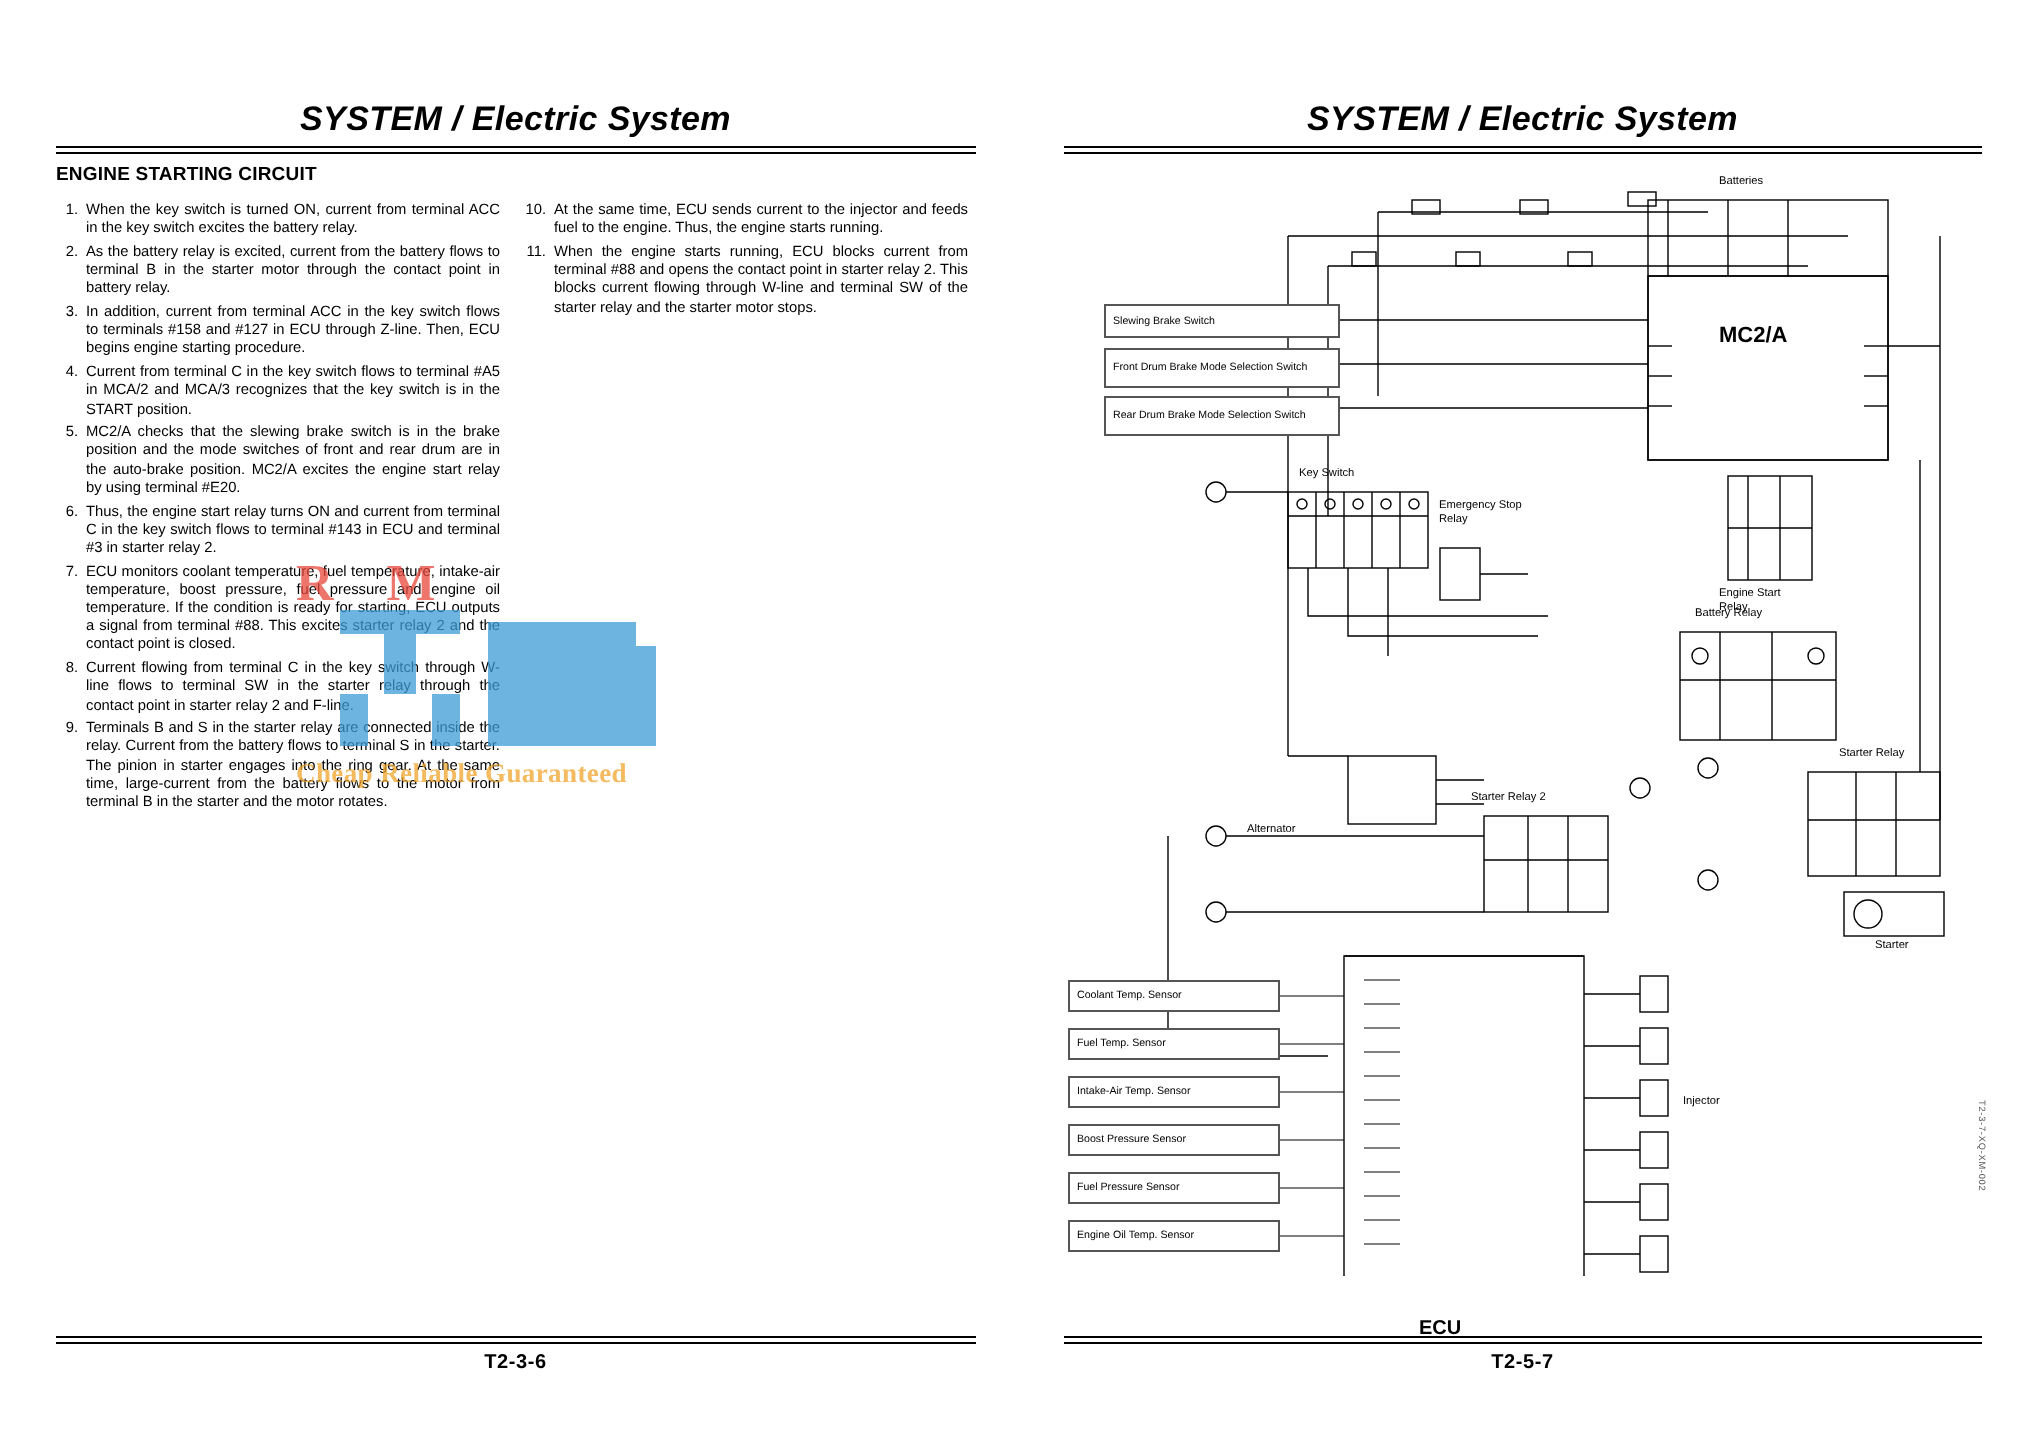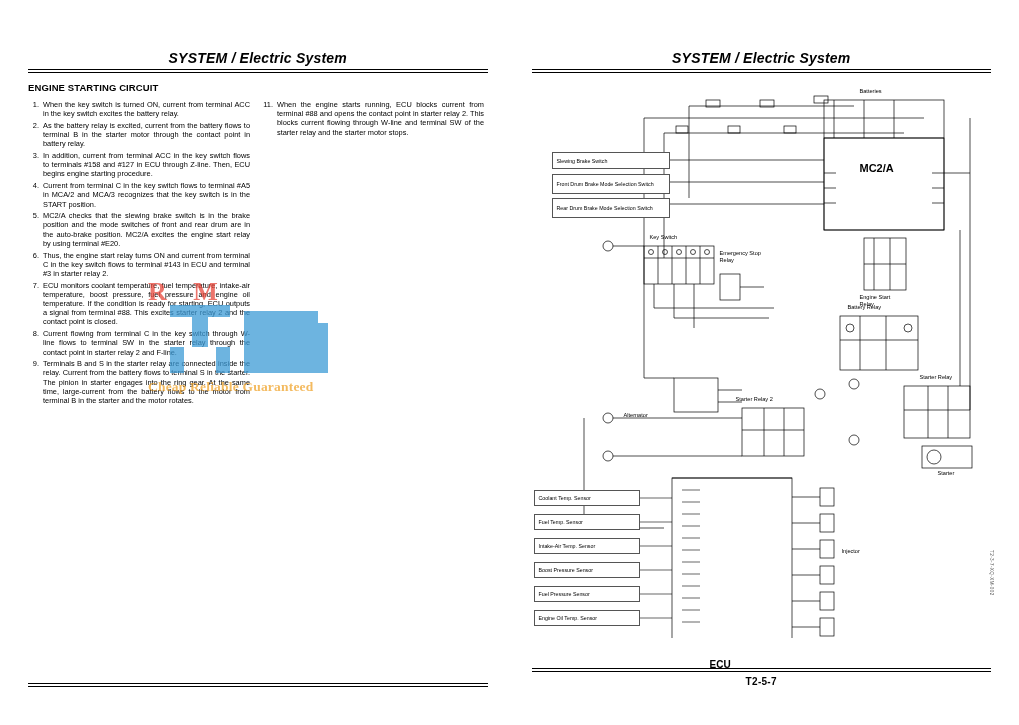--- a/index.html
+++ b/index.html
@@ -35,21 +35,21 @@
 
   
   .hdr {
     position: absolute;
     left: 28px; right: 22px;
     top: 50px;
     text-align: center;
   }
   .page.right .hdr { left: 22px; right: 28px; }
   .hdr-title {
-    font-size: 14px;
+    font-size: 17px;
     font-weight: bold;
     font-style: italic;
     letter-spacing: .2px;
     color: #000;
     padding-bottom: 3px;
     text-align: center;
   }
   .rule-double {
     border-top: 1.6px solid #000;
     border-bottom: 0.9px solid #000;
@@ -241,20 +241,24 @@
             <div class="num">8.</div>
             <div class="txt">Current flowing from terminal C in the key switch through W-line flows to terminal SW in the starter relay through the contact point in starter relay 2 and F-line.</div>
           </div>
           <div class="item">
             <div class="num">9.</div>
             <div class="txt">Terminals B and S in the starter relay are connected inside the relay. Current from the battery flows to terminal S in the starter. The pinion in starter engages into the ring gear. At the same time, large-current from the battery flows to the motor from terminal B in the starter and the motor rotates.</div>
           </div>
         </div>
 
         <div class="col">
+          <div class="item">
+            <div class="num">10.</div>
+            <div class="txt">At the same time, ECU sends current to the injector and feeds fuel to the engine. Thus, the engine starts running.</div>
+          </div>
           <div class="item">
             <div class="num">11.</div>
             <div class="txt">When the engine starts running, ECU blocks current from terminal #88 and opens the contact point in starter relay 2. This blocks current flowing through W-line and terminal SW of the starter relay and the starter motor stops.</div>
           </div>
         </div>
 
       </div>
 
       <div class="watermark">
         <div class="wm-rm">R  M</div>
@@ -264,20 +268,21 @@
           <div class="wm-blue" style="left:0;top:42px;width:14px;height:26px;"></div>
           <div class="wm-blue" style="left:46px;top:42px;width:14px;height:26px;"></div>
           <div class="wm-blue" style="left:74px;top:6px;width:74px;height:62px;"></div>
           <div class="wm-blue" style="left:148px;top:18px;width:10px;height:50px;"></div>
         </div>
         <div class="wm-tag">Cheap Reliable Guaranteed</div>
       </div>
 
       <div class="footer">
         <div class="rule-double-foot"></div>
+        <div class="footer-num">T2-3-6</div>
       </div>
 
     </div>
   </div>
 
   <div class="page right">
     <div class="page-inner">
 
       <div class="hdr">
         <div class="hdr-title">SYSTEM / Electric System</div>

